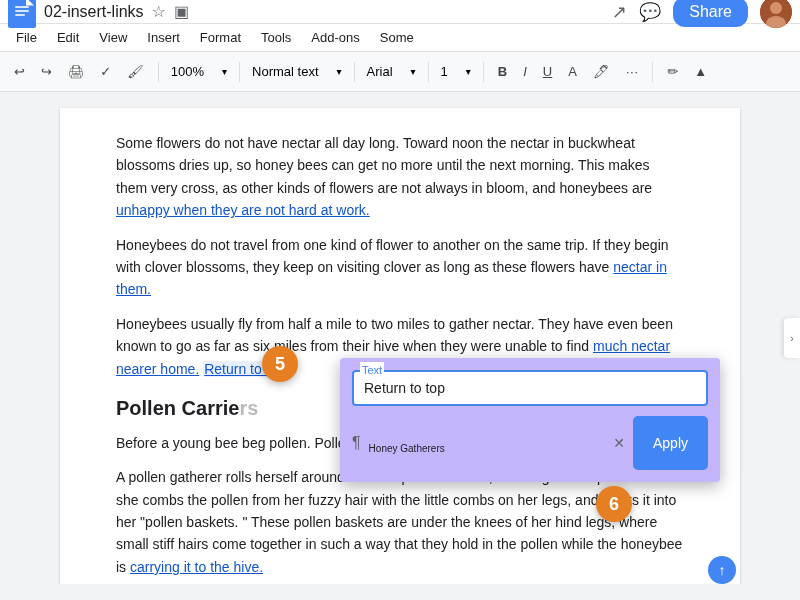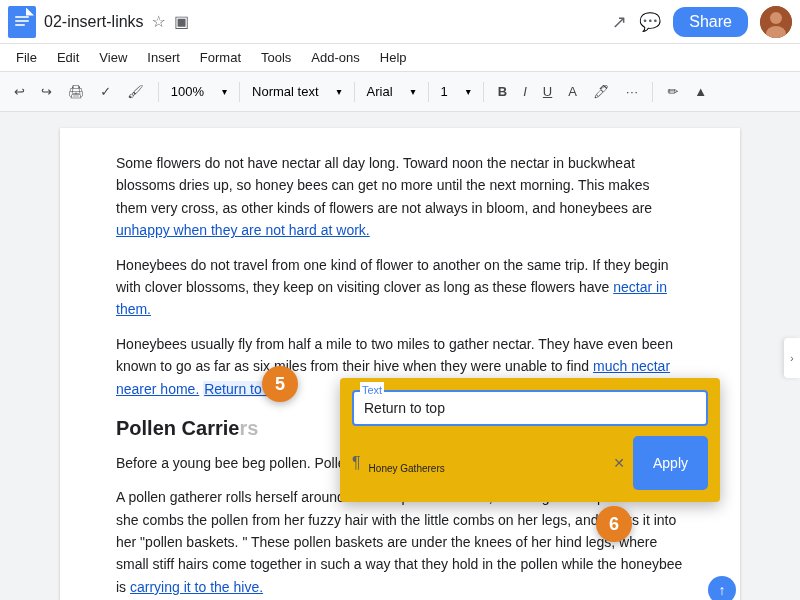--- a/index.html
+++ b/index.html
@@ -3,21 +3,21 @@
   <meta charset="utf-8">
   <style>
     * { box-sizing: border-box; margin: 0; padding: 0; }
     body { font-family: Arial, sans-serif; width: 800px; height: 600px; overflow: hidden; background: #f1f3f4; }
 
     
     .title-bar {
       display: flex;
       align-items: center;
       background: #fff;
-      height: 44px;
+      height: 24px;
       padding: 0 8px;
       border-bottom: 1px solid #e0e0e0;
     }
     .title-bar-left {
       display: flex;
       align-items: center;
       gap: 8px;
       flex: 1;
     }
     .doc-icon {
@@ -155,21 +155,21 @@
       color: #1155cc;
       text-decoration: underline;
       padding: 0 1px;
     }
 
     
     .insert-link-popup {
       position: absolute;
       top: 250px;
       left: 280px;
-      background: #eab308;
+      background: #c4b5fd;
       border-radius: 4px;
       box-shadow: 0 4px 16px rgba(0,0,0,0.3);
       width: 380px;
       padding: 12px;
       z-index: 100;
     }
     .popup-text-field {
       position: relative;
       margin-bottom: 10px;
     }
@@ -300,21 +300,21 @@
 </div>
 
 <div class="menu-bar">
   <span class="menu-item">File</span>
   <span class="menu-item">Edit</span>
   <span class="menu-item">View</span>
   <span class="menu-item">Insert</span>
   <span class="menu-item">Format</span>
   <span class="menu-item">Tools</span>
   <span class="menu-item">Add-ons</span>
-  <span class="menu-item">Help</span>
+  <span class="menu-item">Some</span>
 </div>
 
 <div class="toolbar">
   <button class="tb-btn">↩</button>
   <button class="tb-btn">↪</button>
   <button class="tb-btn">🖨</button>
   <button class="tb-btn">✓</button>
   <button class="tb-btn">🖌</button>
   <div class="tb-separator"></div>
   <div class="tb-dropdown">

